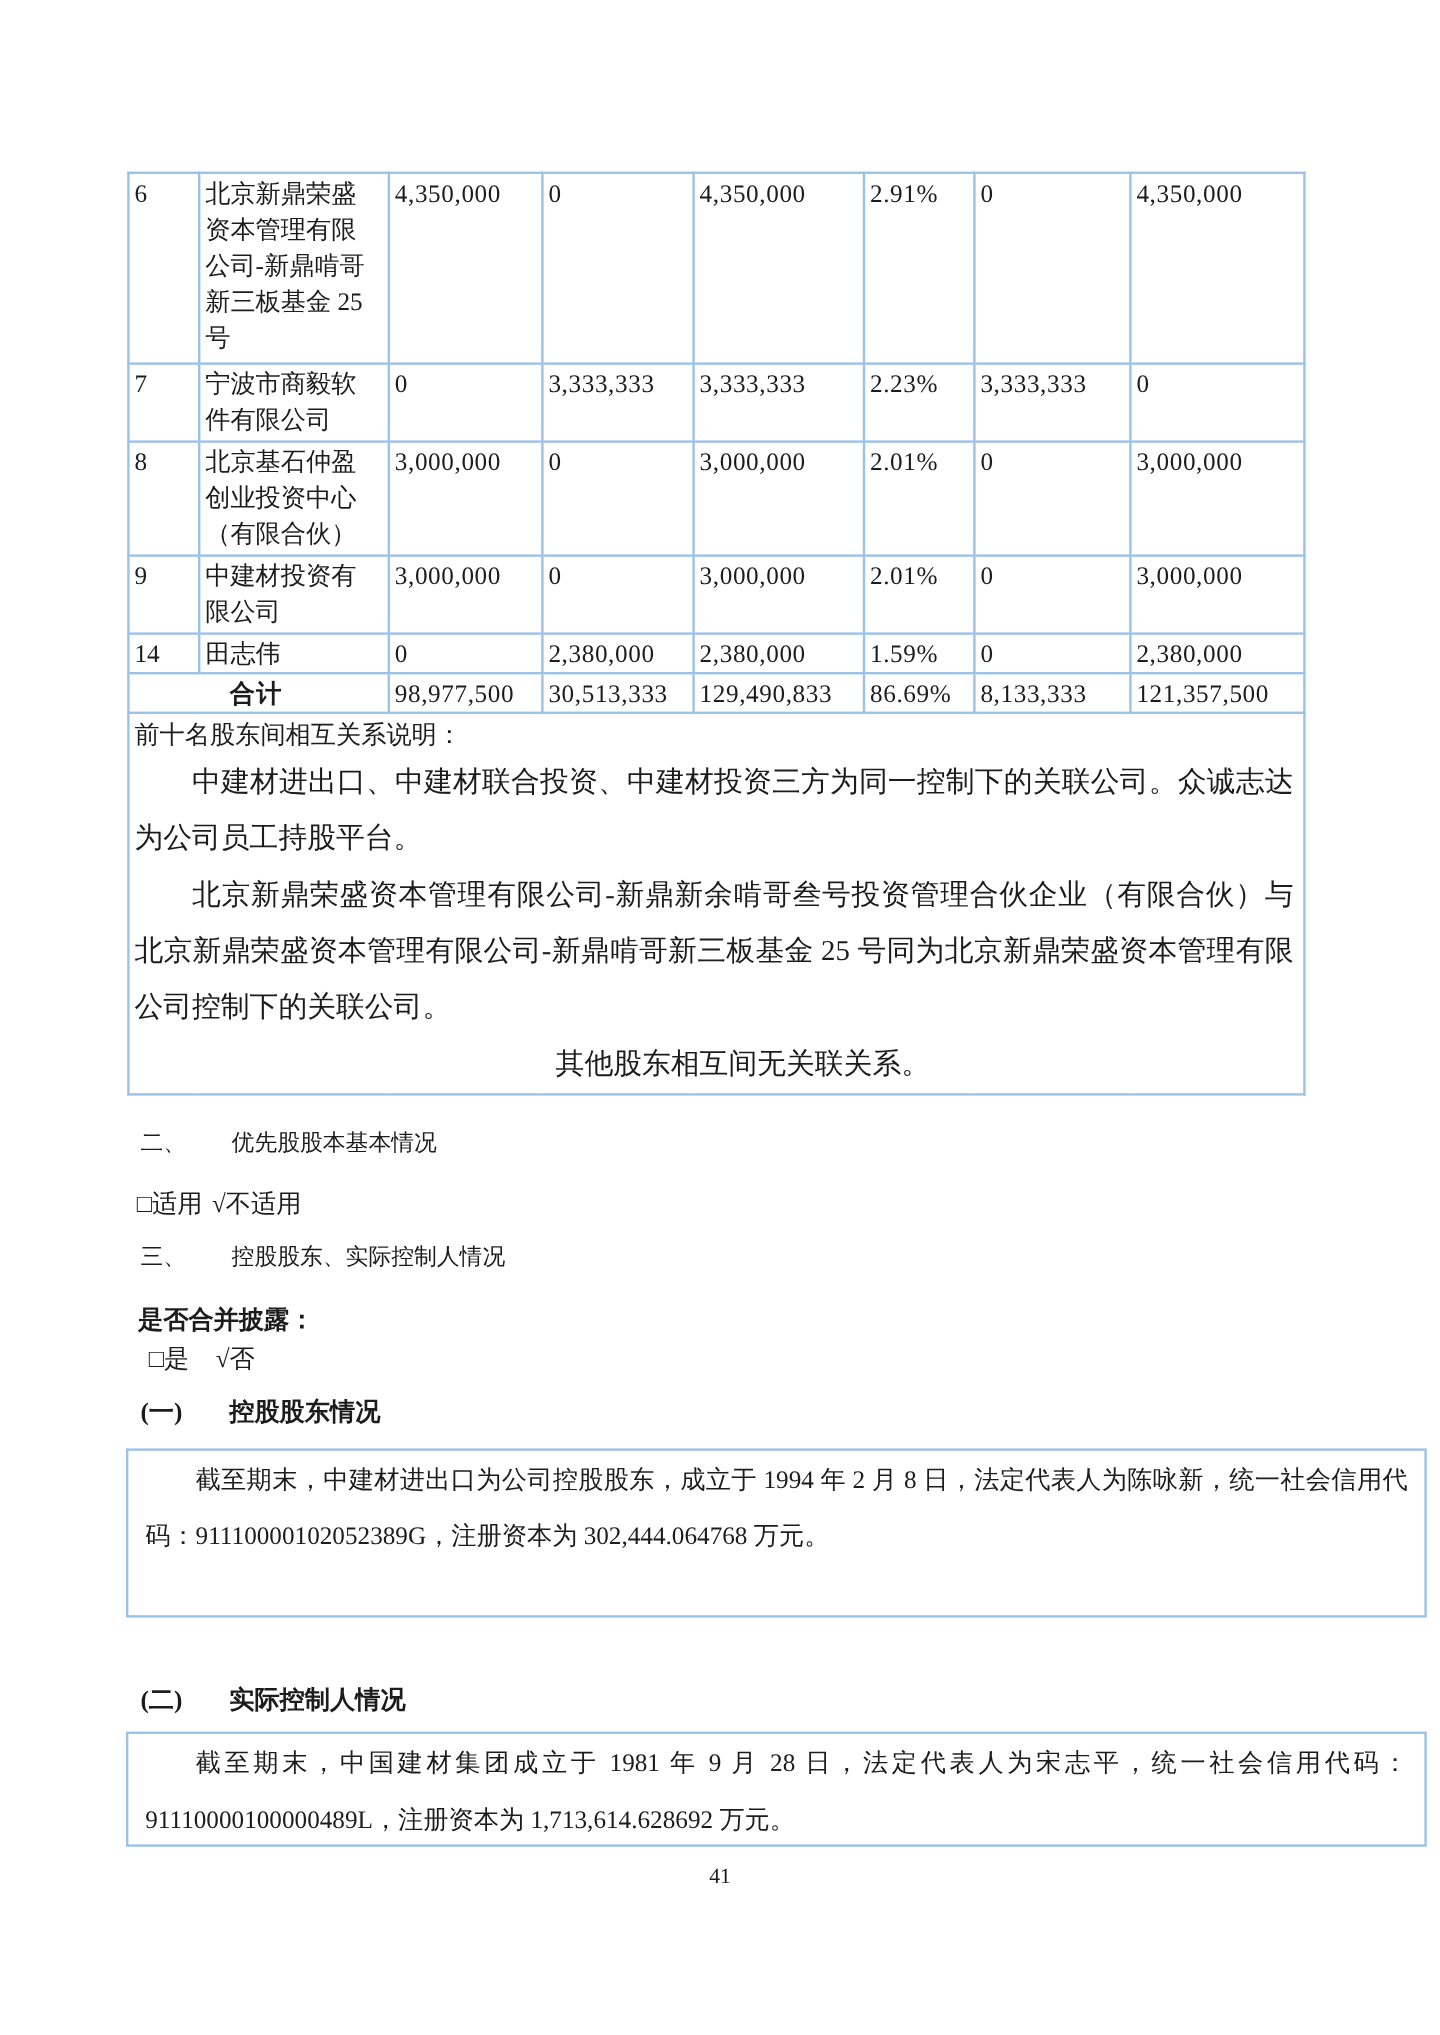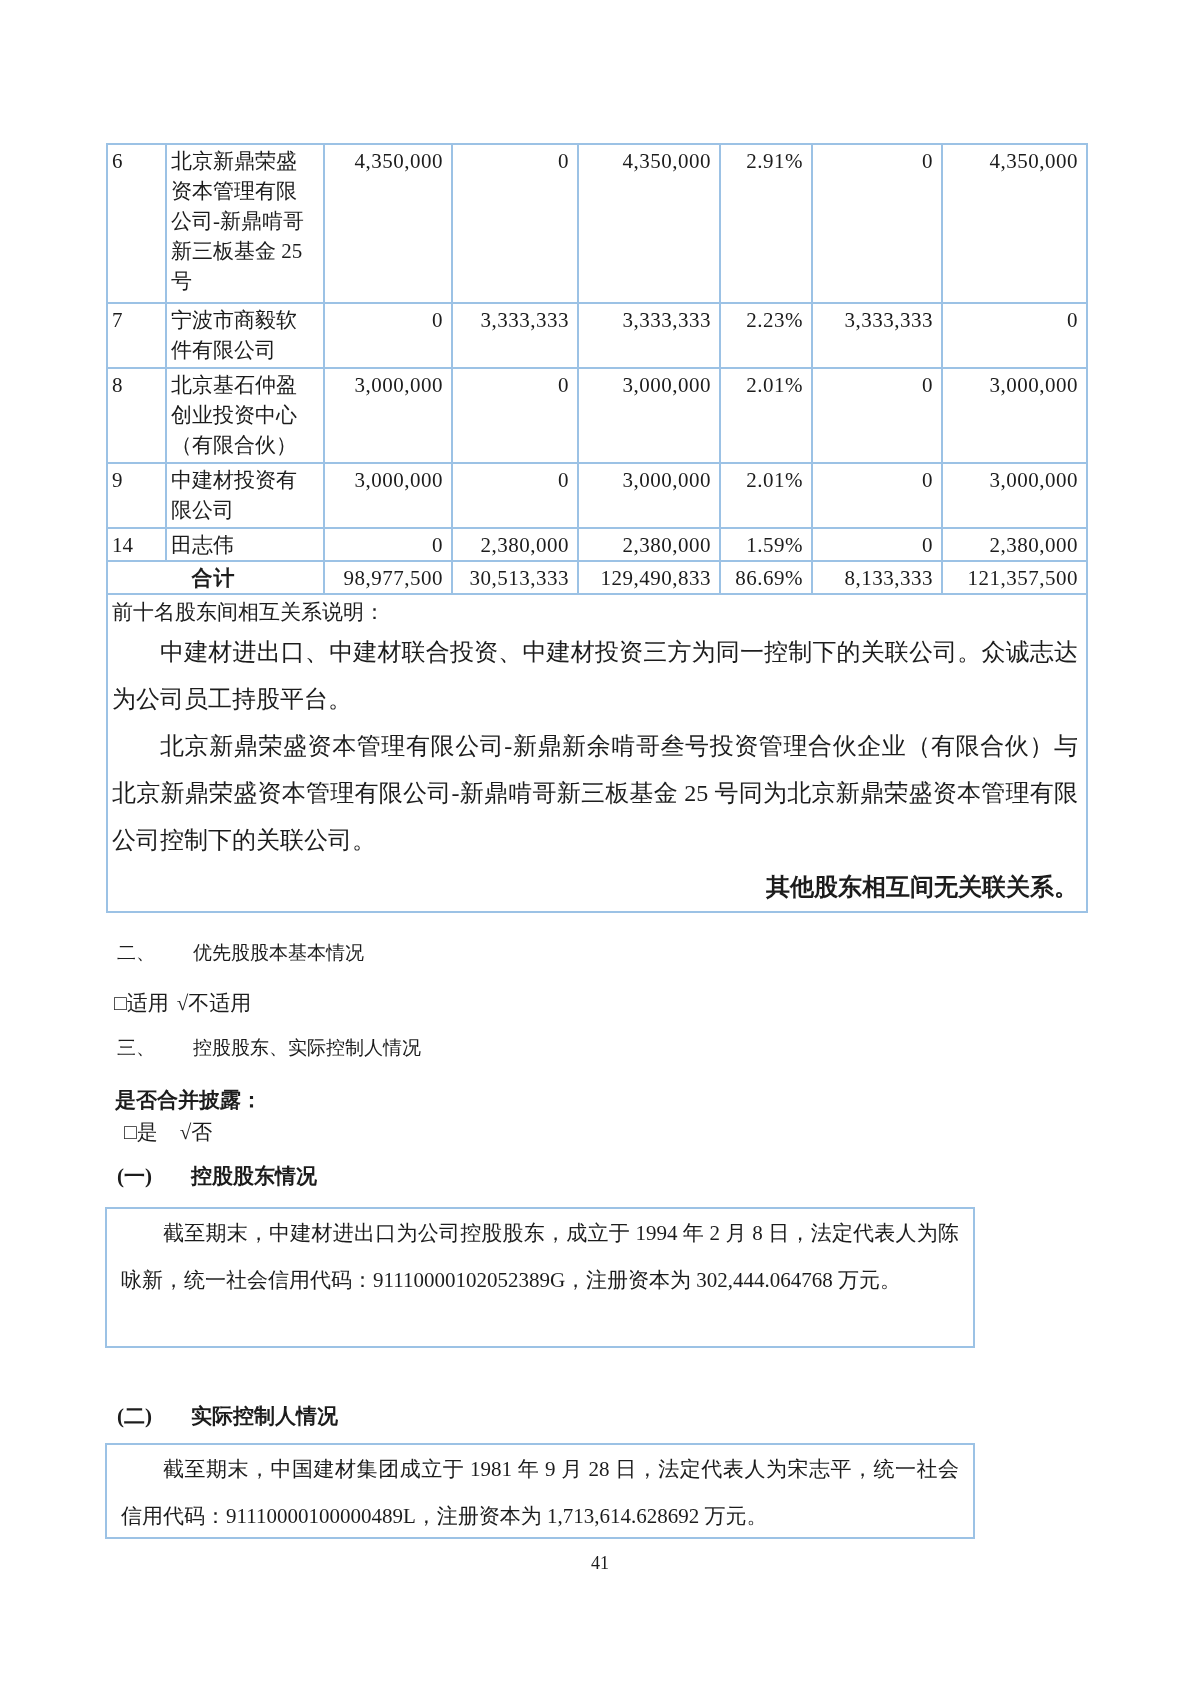--- a/index.html
+++ b/index.html
@@ -23,41 +23,41 @@
   }
   table.holders td{
     border:2px solid #9cc2e5;
     font-size:21px;
     line-height:30px;
     vertical-align:top;
     padding:1px 8px 0 4px;
   }
   td.c-idx{text-align:left;padding-left:13px;}
   td.c-name{text-align:left;padding-left:10px;padding-right:9px;word-break:break-all;}
-  td.c-num{text-align:right;letter-spacing:0.5px;}
+  td.c-num{letter-spacing:0.5px;}
   tr.r6 {height:159px;}
   tr.r7 {height:65px;}
   tr.r8 {height:95px;}
   tr.r9 {height:65px;}
   tr.r10{height:33px;}
   tr.rt {height:33px;font-family:Liberation Serif, serif;}
   td.c-total{text-align:center;font-weight:bold;letter-spacing:1px;}
   td.note-cell{
     padding:8px 13px 6px 13px;
     vertical-align:top;
   }
   .note-title{font-size:21px;line-height:33px;}
   .note-para{
     margin:0;
     font-size:24px;
     line-height:47px;
     text-indent:2em;
     text-align:justify;
   }
-  .note-para.no-just{text-align:right;font-weight:bold;}
+  .note-para.no-just{text-align:center;}
   
   .h2{
     position:absolute;
     left:117px;
     font-size:19px;
     font-weight:normal;
     line-height:30px;
     white-space:nowrap;
   }
   .h2 .num{display:inline-block;min-width:76px;}
@@ -84,21 +84,21 @@
     font-weight:bold;
     line-height:28px;
     white-space:nowrap;
   }
   .gap-s{margin-left:8px;}
   .gap-m{margin-left:22px;}
   
   .text-box{
     position:absolute;
     left:105px;
-    width:870px;
+    width:1084px;
     border:2px solid #9cc2e5;
     box-sizing:border-box;
     background:#ffffff;
     padding:1px 14px;
   }
   .text-box p{
     margin:0;
     font-size:21px;
     line-height:47px;
     text-indent:2em;

